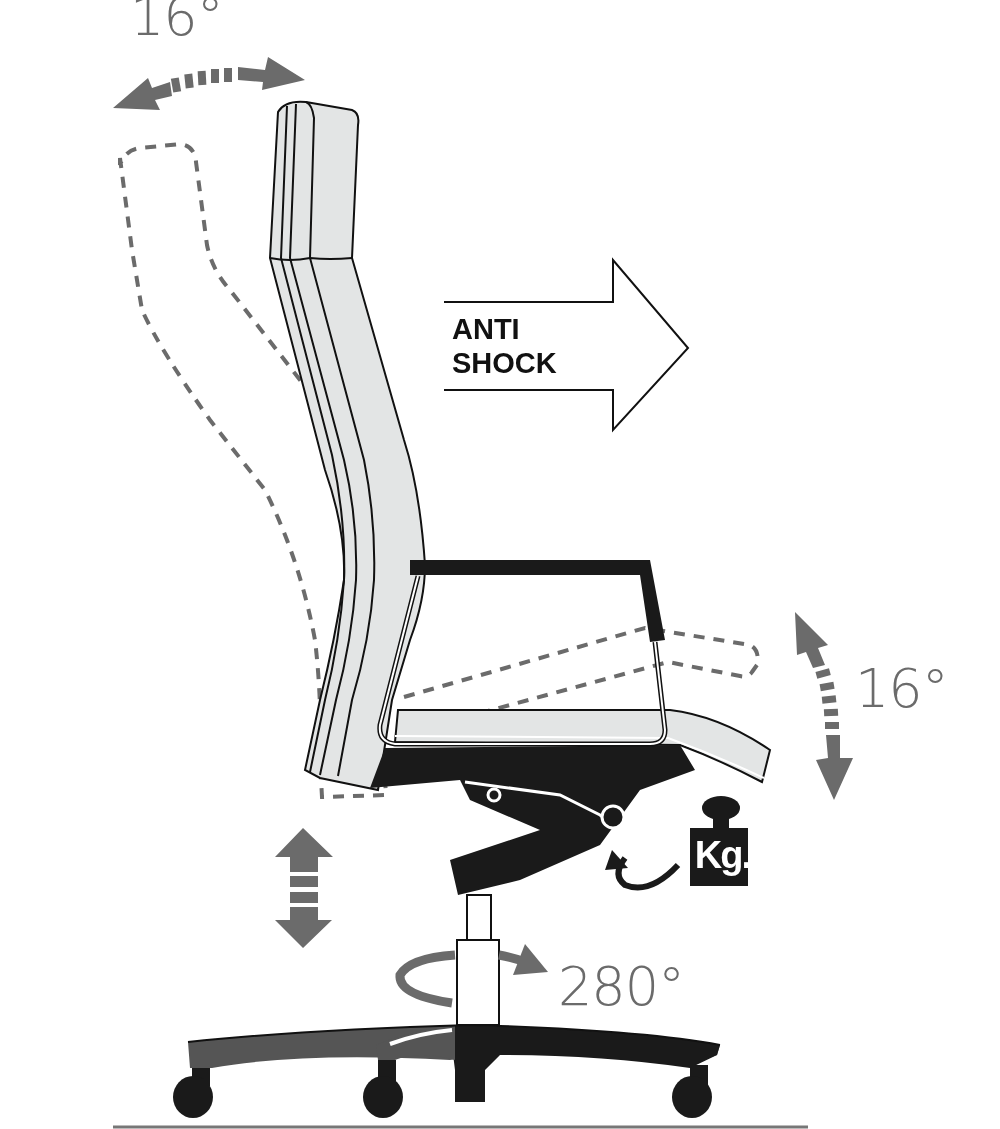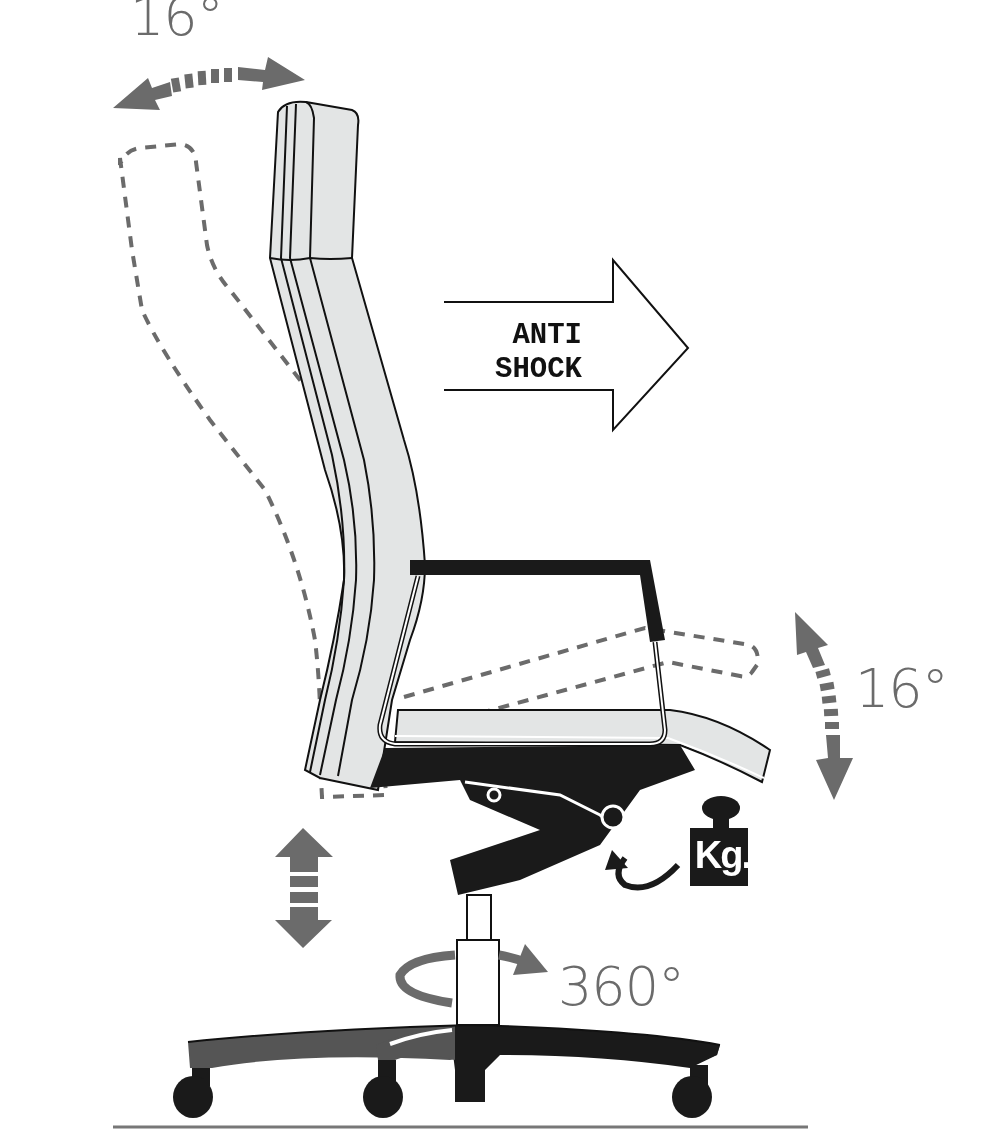--- a/index.html
+++ b/index.html
@@ -2,21 +2,21 @@
 <html><head>
 <meta charset="utf-8">
 <style>
   html, body { margin: 0; padding: 0; background: #ffffff; }
   body { width: 1000px; height: 1129px; position: relative; overflow: hidden; font-family: "DejaVu Sans", sans-serif; }
   #stage { position: absolute; left: 0; top: 0; width: 1000px; height: 1129px; }
   .label-gray { position: absolute; color: #6b6b6b; font-family: "DejaVu Sans", sans-serif; font-weight: 300; letter-spacing: -1px; line-height: 1; }
   .lbl-back-angle { left: 130px; top: -10px; font-size: 54px; }
   .lbl-seat-angle { left: 855px; top: 662px; font-size: 54px; }
   .lbl-rotation { left: 558px; top: 960px; font-size: 54px; }
-  .anti-shock { position: absolute; left: 452px; top: 319px; width: 130px; text-align: right; font-family: Liberation Mono, monospace; font-weight: 700; font-size: 29px; line-height: 34px; color: #111; letter-spacing: 0px; }
+  .anti-shock { position: absolute; left: 452px; top: 312px; width: 130px; text-align: left; font-family: Liberation Sans, sans-serif; font-weight: 700; font-size: 29px; line-height: 34px; color: #111; letter-spacing: 0px; }
   .kg-text { position: absolute; left: 692px; top: 836px; width: 58px; text-align: right; font-family: "Liberation Sans", sans-serif; font-weight: 700; font-size: 38px; color: #ffffff; line-height: 1; letter-spacing: -2px; }
 </style>
 </head>
 <body>
 
 <div id="stage">
 <svg width="1000" height="1129" viewBox="0 0 1000 1129" xmlns="http://www.w3.org/2000/svg">
 
   <g fill="none" stroke="#6b6b6b" stroke-width="4" stroke-dasharray="11,9">
     <path d="M120 158 L120 165 Q125 150 140 148 L180 144 Q195 146 196 162 L207 245 Q212 270 230 290 L300 380 Q330 420 340 480 L350 560 Q370 640 380 700 L386 795 L322 797 L320 760 Q322 700 315 640 Q300 560 265 490 L210 420 Q160 350 142 310 L132 250 Z"></path>
@@ -120,21 +120,21 @@
 
   <g fill="#1a1a1a">
     <ellipse cx="721" cy="808" rx="19" ry="12"></ellipse>
     <rect x="713" y="812" width="16" height="20"></rect>
     <rect x="690" y="828" width="58" height="58"></rect>
   </g>
 </svg>
 
   <div class="label-gray lbl-back-angle">16°</div>
   <div class="label-gray lbl-seat-angle">16°</div>
-  <div class="label-gray lbl-rotation">360°</div>
+  <div class="label-gray lbl-rotation">280°</div>
 
   <div class="anti-shock">
     <div>ANTI</div>
     <div>SHOCK</div>
   </div>
 
   <div class="kg-text">Kg.</div>
 </div>
 
 </body></html>

